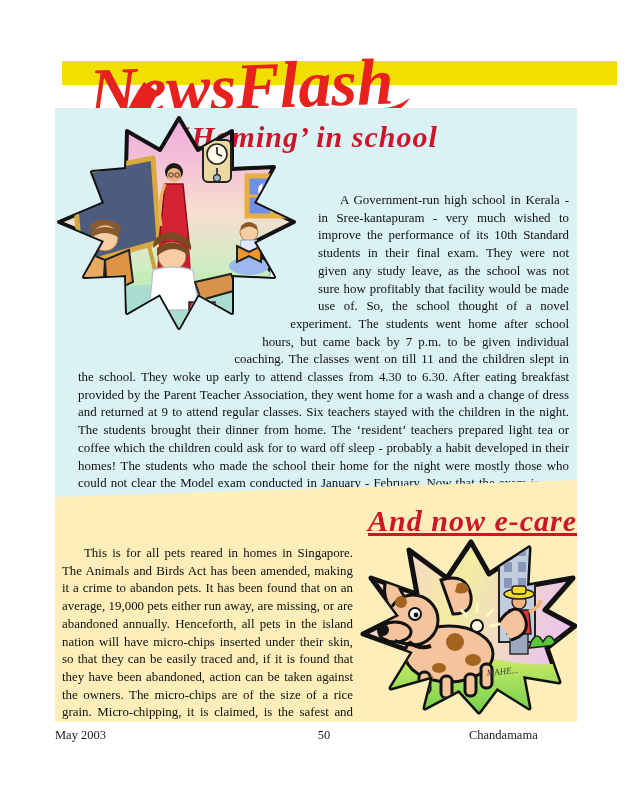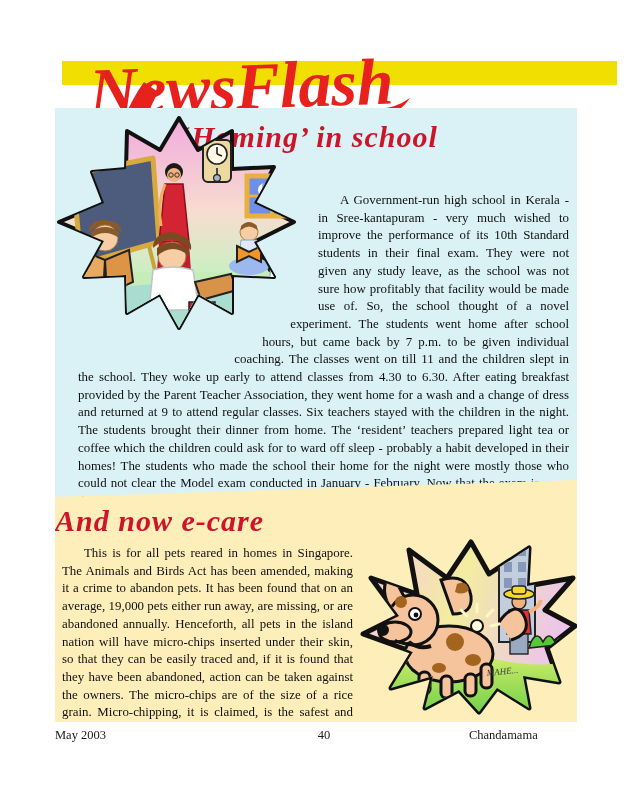--- a/index.html
+++ b/index.html
@@ -12,21 +12,21 @@
 
   
   .blue-sec{position:absolute;left:55px;top:108px;width:522px;height:392px;
             background:#daf1f6;}
   .yellow-sec{position:absolute;left:55px;top:480px;width:522px;height:242px;
             background:#fdeeba;clip-path:polygon(0 7%,100% 0,100% 100%,0 100%);}
 
   h2.art-title{margin:0;font-style:italic;font-weight:bold;color:#cd1529;
                font-size:30px;letter-spacing:1px;line-height:1.1;}
   .title1{padding:12px 14px 6px 0;text-align:center;margin-left:44%;}
-  .title2{padding:24px 0 8px 0;text-align:left;margin-right:46%;}
+  .title2{padding:24px 0 8px 0;text-align:right;margin-right:46%;text-decoration:underline;}
 
   .body-text{font-size:12.9px;line-height:17.7px;text-align:justify;color:#101010;}
   .blue-sec .body-text{padding:0 8px 0 23px;margin-top:33px;}
   .yellow-sec .body-text{padding:0 8px 0 7px;}
   p.para{margin:0;text-indent:22px;}
 
   
   .wrap1{float:left;width:240px;height:160px;
          shape-outside:polygon(0 0,100% 0,100% 62%,60% 100%,0 100%);shape-margin:6px;}
   
@@ -229,17 +229,17 @@
           <line x1="138" y1="80" x2="144" y2="74"></line>
             <line x1="142" y1="90" x2="150" y2="88"></line>
         </g>
         <text x="138" y="140" font-size="9" font-style="italic" fill="#3a3a3a" transform="rotate(-6 138 140)">MAHE...</text>
       </g>
     </svg>
   </section>
 
   <div class="footer">
     <span>May 2003</span>
-    <span class="mid">40</span>
+    <span class="mid">50</span>
     <span class="right">Chandamama</span>
   </div>
 
 </div>
 
 </body></html>

